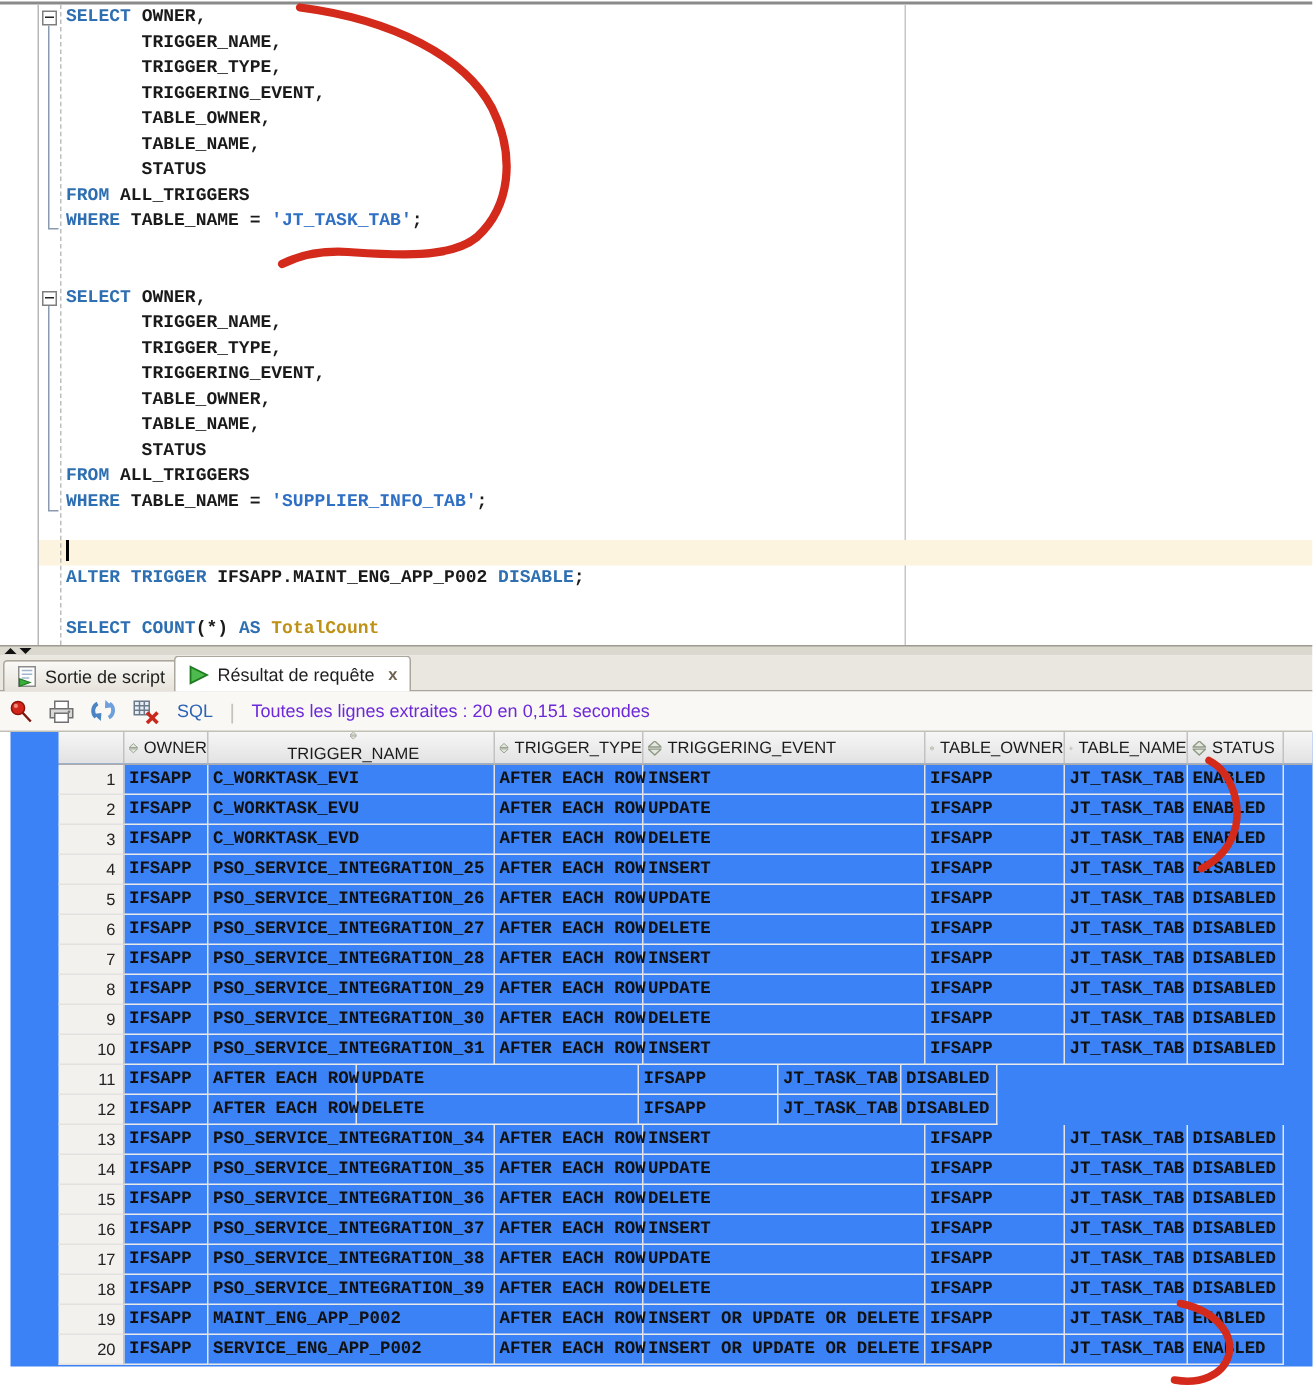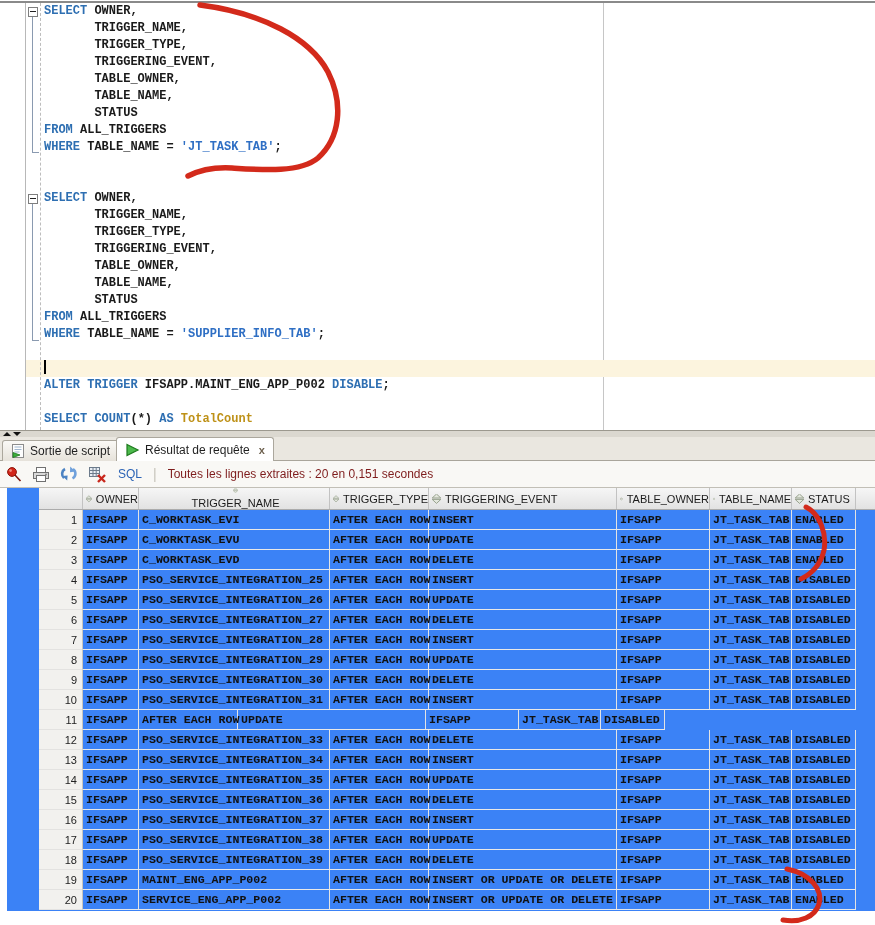--- a/index.html
+++ b/index.html
@@ -43,21 +43,21 @@
   .tab.active{left:116px;top:0;height:24px;background:#fff;z-index:2;}
   .tab .tab-label{margin-left:5px;}
   .tab .close{color:#6E614F;font-size:11px;font-weight:bold;margin-left:9px;}
   
   .toolbar{position:absolute;left:0;top:461px;width:875px;height:27px;background:#F9F8F5;
            border-bottom:1px solid #C2BFB6;box-sizing:border-box;
            display:flex;align-items:center;gap:9px;padding-left:6px;}
   .tb-icon{display:inline-flex;align-items:center;justify-content:center;}
   .sql-label{color:#2B63B5;font-size:12px;margin-left:2px;}
   .tb-sep{color:#C6C3BA;font-size:14px;margin:0 2px;}
-  .status-text{font-size:12px;color:#7f1d1d;}
+  .status-text{font-size:12px;color:#6d28d9;}
   
   .grid{position:absolute;left:7px;top:488px;width:875px;height:423px;background:#3b82f6;
         font-family:"Liberation Mono",monospace;font-size:11.6px;font-weight:bold;padding-left:32px;}
   .grid-header{display:flex;height:22px;background:linear-gradient(#F6F6F6,#E2E2E2);
                border-bottom:1px solid #ABABAB;box-sizing:border-box;}
   .hcell{display:flex;align-items:center;gap:4px;padding-left:3px;border-right:1px solid #C2C2C2;
          box-sizing:border-box;font-family:"Liberation Sans",sans-serif;font-size:11px;
          font-weight:normal;color:#1b1b1b;white-space:nowrap;}
   .grow{display:flex;height:20px;}
   .cell{line-height:20px;padding-left:3px;border-right:1px solid #E3E3E3;border-bottom:1px solid #E9E9E9;
@@ -354,21 +354,20 @@
         <div class="cell c3">AFTER EACH ROW</div>
         <div class="cell c4">UPDATE</div>
         <div class="cell c5">IFSAPP</div>
         <div class="cell c6">JT_TASK_TAB</div>
         <div class="cell c7">DISABLED</div>
         <div class="cell c8" style="border-bottom: none;"></div>
       </div>
       <div class="grow">
         <div class="cell c0 gutter">12</div>
         <div class="cell c1">IFSAPP</div>
-        <div class="cell c2">PSO_SERVICE_INTEGRATION_33</div>
         <div class="cell c3">AFTER EACH ROW</div>
         <div class="cell c4">DELETE</div>
         <div class="cell c5">IFSAPP</div>
         <div class="cell c6">JT_TASK_TAB</div>
         <div class="cell c7">DISABLED</div>
         <div class="cell c8" style="border-bottom: none;"></div>
       </div>
       <div class="grow">
         <div class="cell c0 gutter">13</div>
         <div class="cell c1">IFSAPP</div>

